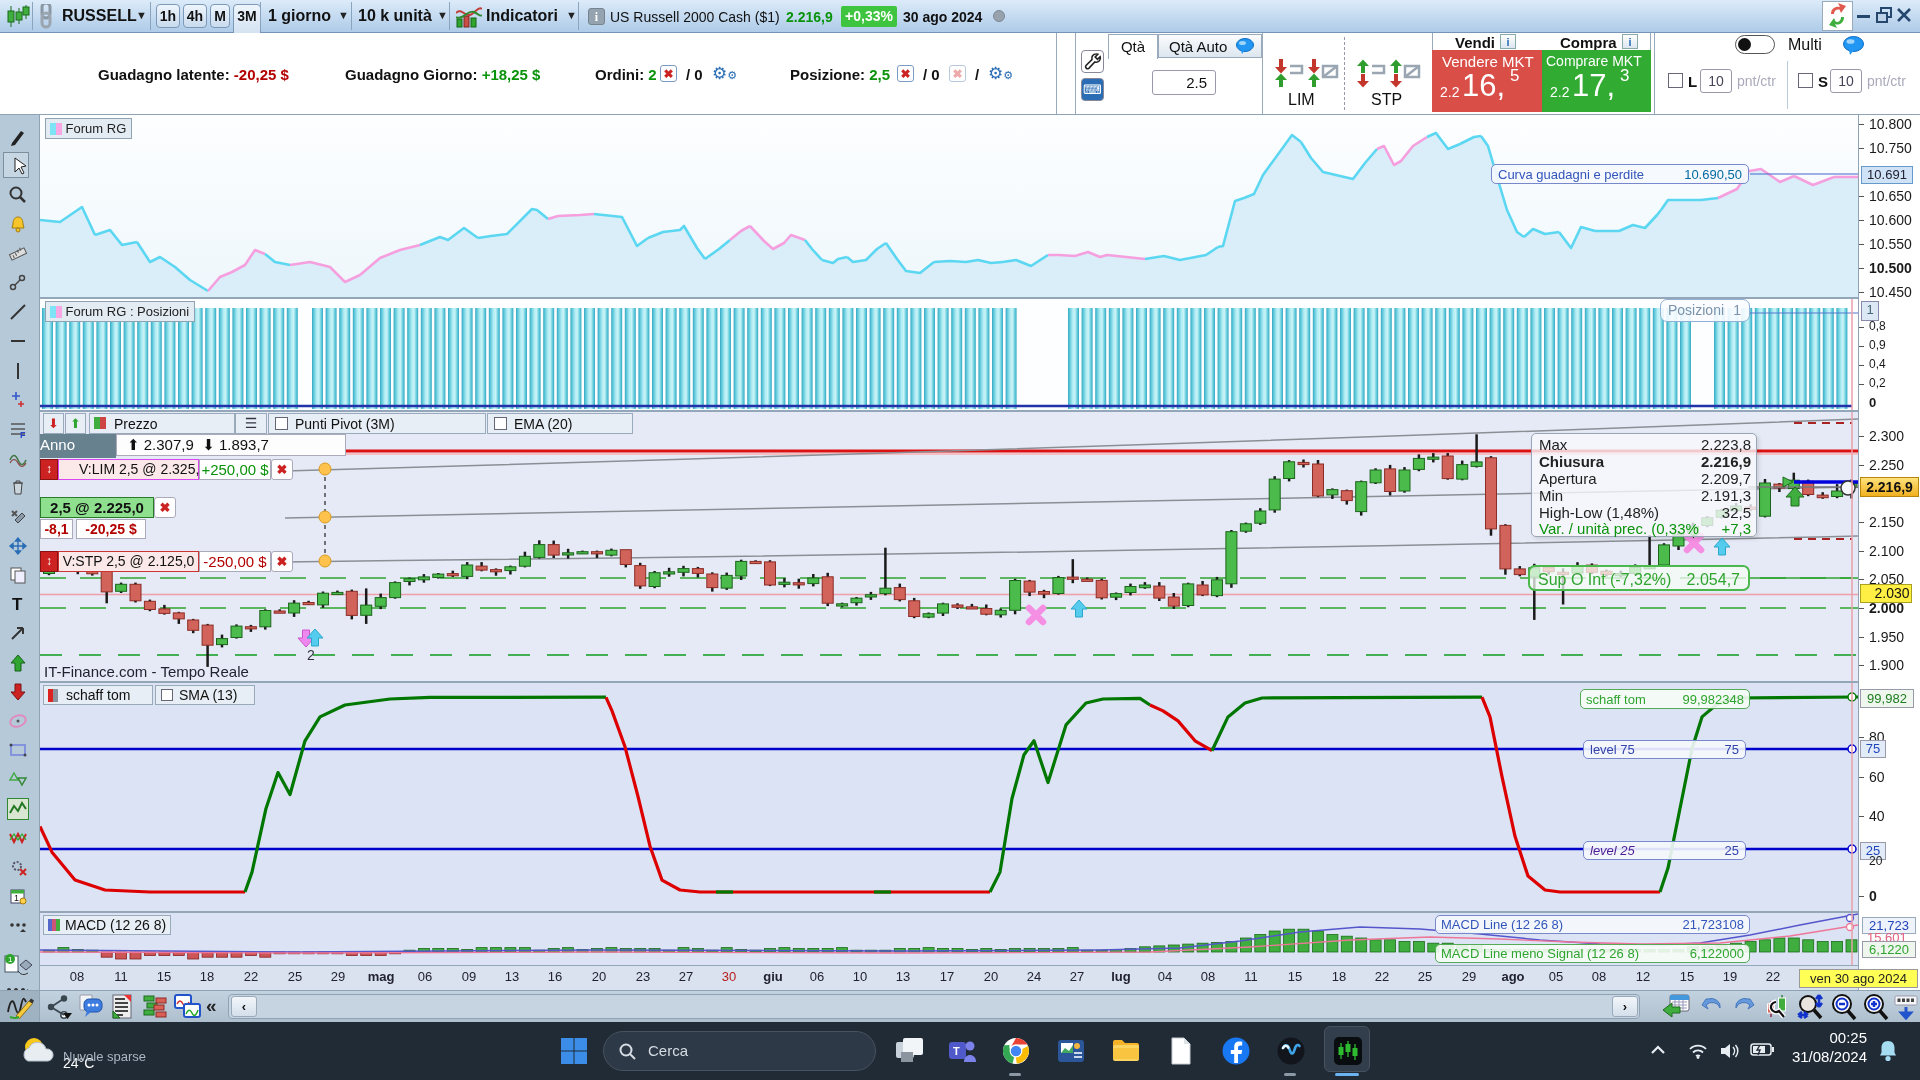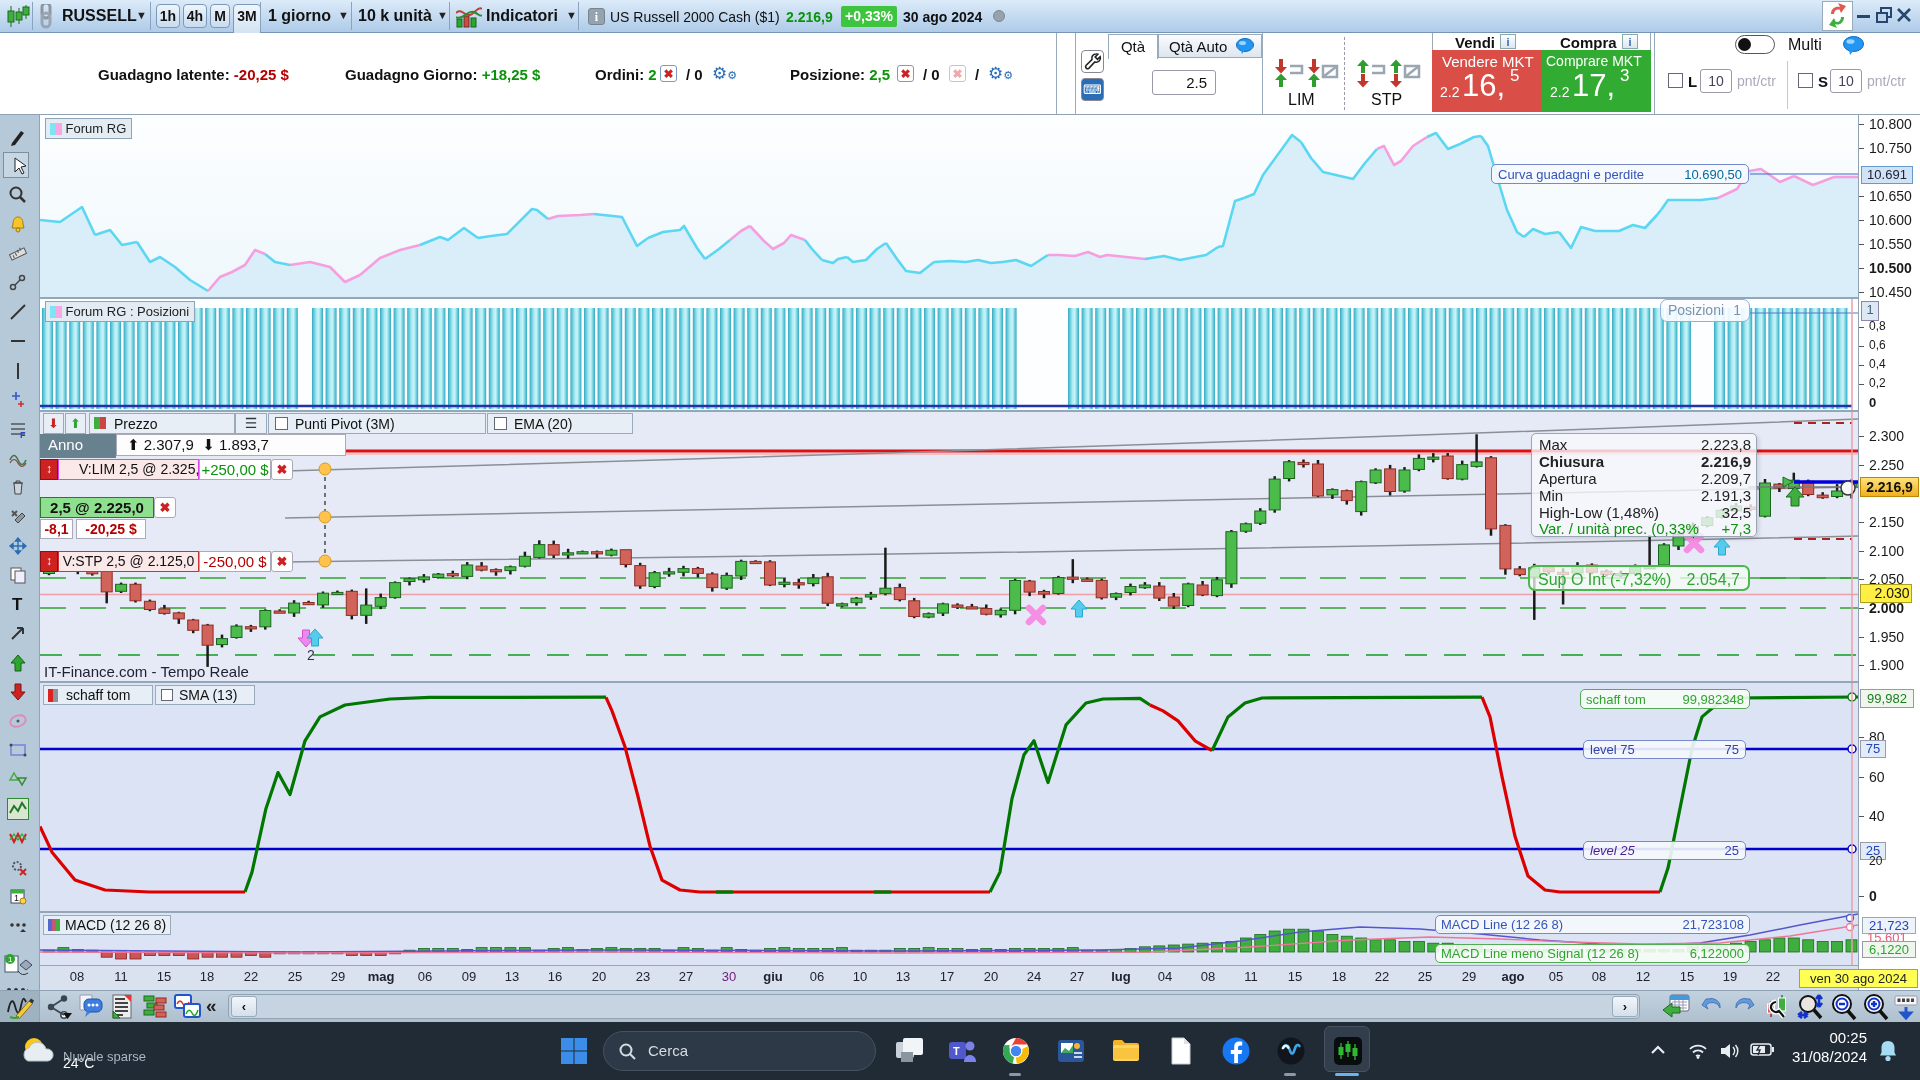--- a/index.html
+++ b/index.html
@@ -805,21 +805,21 @@
  <div class="abs" style="left:225px;top:0;width:218px;height:21px;border:1px solid #9ab;background:#e7eef5;">
    <span style="position:absolute;left:6px;top:3px;width:13px;height:13px;border:1px solid #667;background:#fff;"></span>
    <span style="position:absolute;left:26px;top:2px;">Punti Pivot (3M)</span>
     </div>
  <div class="abs" style="left:444px;top:0;width:146px;height:21px;border:1px solid #9ab;background:#e7eef5;">
    <span style="position:absolute;left:6px;top:3px;width:13px;height:13px;border:1px solid #667;background:#fff;"></span>
    <span style="position:absolute;left:26px;top:2px;">EMA (20)</span>
     </div>
 </div>
 <div class="abs" style="left:40px;top:434px;height:22px;font-size:15px;">
- <div class="abs" style="left:0;top:0;width:76px;height:24px;background:#67818f;color:#fff;line-height:22px;padding-left:8px;">Anno</div>
+ <div class="abs" style="left:0;top:0;width:76px;height:24px;background:#67818f;color:#fff;line-height:22px;">Anno</div>
  <div class="abs" style="left:76px;top:0;width:230px;height:22px;background:#fdfdfe;border:1px solid #aab;color:#111;line-height:20px;">
   <span style="margin-left:10px;">⬆</span> 2.307,9 &nbsp;<span>⬇</span> 1.893,7</div>
 </div>
 <div class="abs" style="left:40px;top:459px;height:21px;font-size:15px;">
  <div class="abs" style="left:0;top:0;width:18px;height:21px;background:#cc2222;border:1px solid #881111;color:#fff;text-align:center;line-height:19px;font-size:12px;">↕</div>
  <div class="abs" style="left:18px;top:0;width:141px;height:21px;background:#fbe8e8;border:1px solid #d946ef;color:#111;line-height:19px;text-align:center;font-size:14px;white-space:nowrap;padding-left:20px;">V:LIM 2,5 @ 2.325,0</div>
  <div class="abs" style="left:159px;top:0;width:72px;height:21px;background:#fff;border:1px solid #aab;color:#0a930a;line-height:19px;text-align:center;">+250,00 $</div>
  <div class="abs" style="left:231px;top:0;width:22px;height:21px;background:#fff;border:1px solid #aab;border-radius:3px;color:#cc2222;font-weight:bold;text-align:center;line-height:19px;font-size:13px;">✖</div>
 </div>
 <div class="abs" style="left:40px;top:497px;height:21px;font-size:15px;">
@@ -1053,21 +1053,21 @@
 <div class="abs" style="left:280px;top:969px;width:30px;text-align:center;font-size:13px;color:#223;">25</div>
 <div class="abs" style="left:323px;top:969px;width:30px;text-align:center;font-size:13px;color:#223;">29</div>
 <div class="abs" style="left:366px;top:969px;width:30px;text-align:center;font-size:13px;color:#223;font-weight:bold;">mag</div>
 <div class="abs" style="left:410px;top:969px;width:30px;text-align:center;font-size:13px;color:#223;">06</div>
 <div class="abs" style="left:454px;top:969px;width:30px;text-align:center;font-size:13px;color:#223;">09</div>
 <div class="abs" style="left:497px;top:969px;width:30px;text-align:center;font-size:13px;color:#223;">13</div>
 <div class="abs" style="left:540px;top:969px;width:30px;text-align:center;font-size:13px;color:#223;">16</div>
 <div class="abs" style="left:584px;top:969px;width:30px;text-align:center;font-size:13px;color:#223;">20</div>
 <div class="abs" style="left:628px;top:969px;width:30px;text-align:center;font-size:13px;color:#223;">23</div>
 <div class="abs" style="left:671px;top:969px;width:30px;text-align:center;font-size:13px;color:#223;">27</div>
-<div class="abs" style="left:714px;top:969px;width:30px;text-align:center;font-size:13px;color:#701a75;">30</div>
+<div class="abs" style="left:714px;top:969px;width:30px;text-align:center;font-size:13px;color:#b91c1c;">30</div>
 <div class="abs" style="left:758px;top:969px;width:30px;text-align:center;font-size:13px;color:#223;font-weight:bold;">giu</div>
 <div class="abs" style="left:802px;top:969px;width:30px;text-align:center;font-size:13px;color:#223;">06</div>
 <div class="abs" style="left:845px;top:969px;width:30px;text-align:center;font-size:13px;color:#223;">10</div>
 <div class="abs" style="left:888px;top:969px;width:30px;text-align:center;font-size:13px;color:#223;">13</div>
 <div class="abs" style="left:932px;top:969px;width:30px;text-align:center;font-size:13px;color:#223;">17</div>
 <div class="abs" style="left:976px;top:969px;width:30px;text-align:center;font-size:13px;color:#223;">20</div>
 <div class="abs" style="left:1019px;top:969px;width:30px;text-align:center;font-size:13px;color:#223;">24</div>
 <div class="abs" style="left:1062px;top:969px;width:30px;text-align:center;font-size:13px;color:#223;">27</div>
 <div class="abs" style="left:1106px;top:969px;width:30px;text-align:center;font-size:13px;color:#223;font-weight:bold;">lug</div>
 <div class="abs" style="left:1150px;top:969px;width:30px;text-align:center;font-size:13px;color:#223;">04</div>
@@ -1097,21 +1097,21 @@
     <div class="tick" style="top:105px"></div>
     <div class="axl" style="top:121px;">10.550</div>
     <div class="tick" style="top:129px"></div>
     <div class="axl" style="top:145px;font-weight:bold;">10.500</div>
     <div class="tick" style="top:153px"></div>
     <div class="axl" style="top:169px;">10.450</div>
     <div class="tick" style="top:177px"></div>
     <div class="abs" style="left:2px;top:51px;width:52px;height:18px;background:#cfe2f6;border:1px solid #6699cc;font-size:13px;color:#223;text-align:center;line-height:16px;">10.691</div>
     <div class="axl" style="top:204px;font-size:12px;">0,8</div>
     <div class="tick" style="top:212px"></div>
-    <div class="axl" style="top:223px;font-size:12px;">0,6</div>
+    <div class="axl" style="top:223px;font-size:12px;">0,9</div>
     <div class="tick" style="top:231px"></div>
     <div class="axl" style="top:242px;font-size:12px;">0,4</div>
     <div class="tick" style="top:250px"></div>
     <div class="axl" style="top:261px;font-size:12px;">0,2</div>
     <div class="tick" style="top:269px"></div>
     <div class="abs" style="left:2px;top:186px;width:18px;height:20px;background:#dce8f4;border:1px solid #88a;font-size:13px;color:#467;text-align:center;line-height:15px;">1</div>
     <div class="axl b" style="top:280px;font-size:13px;">0</div>
     <div class="axl" style="top:313px;">2.300</div>
     <div class="tick" style="top:321px"></div>
     <div class="axl" style="top:342px;">2.250</div>

